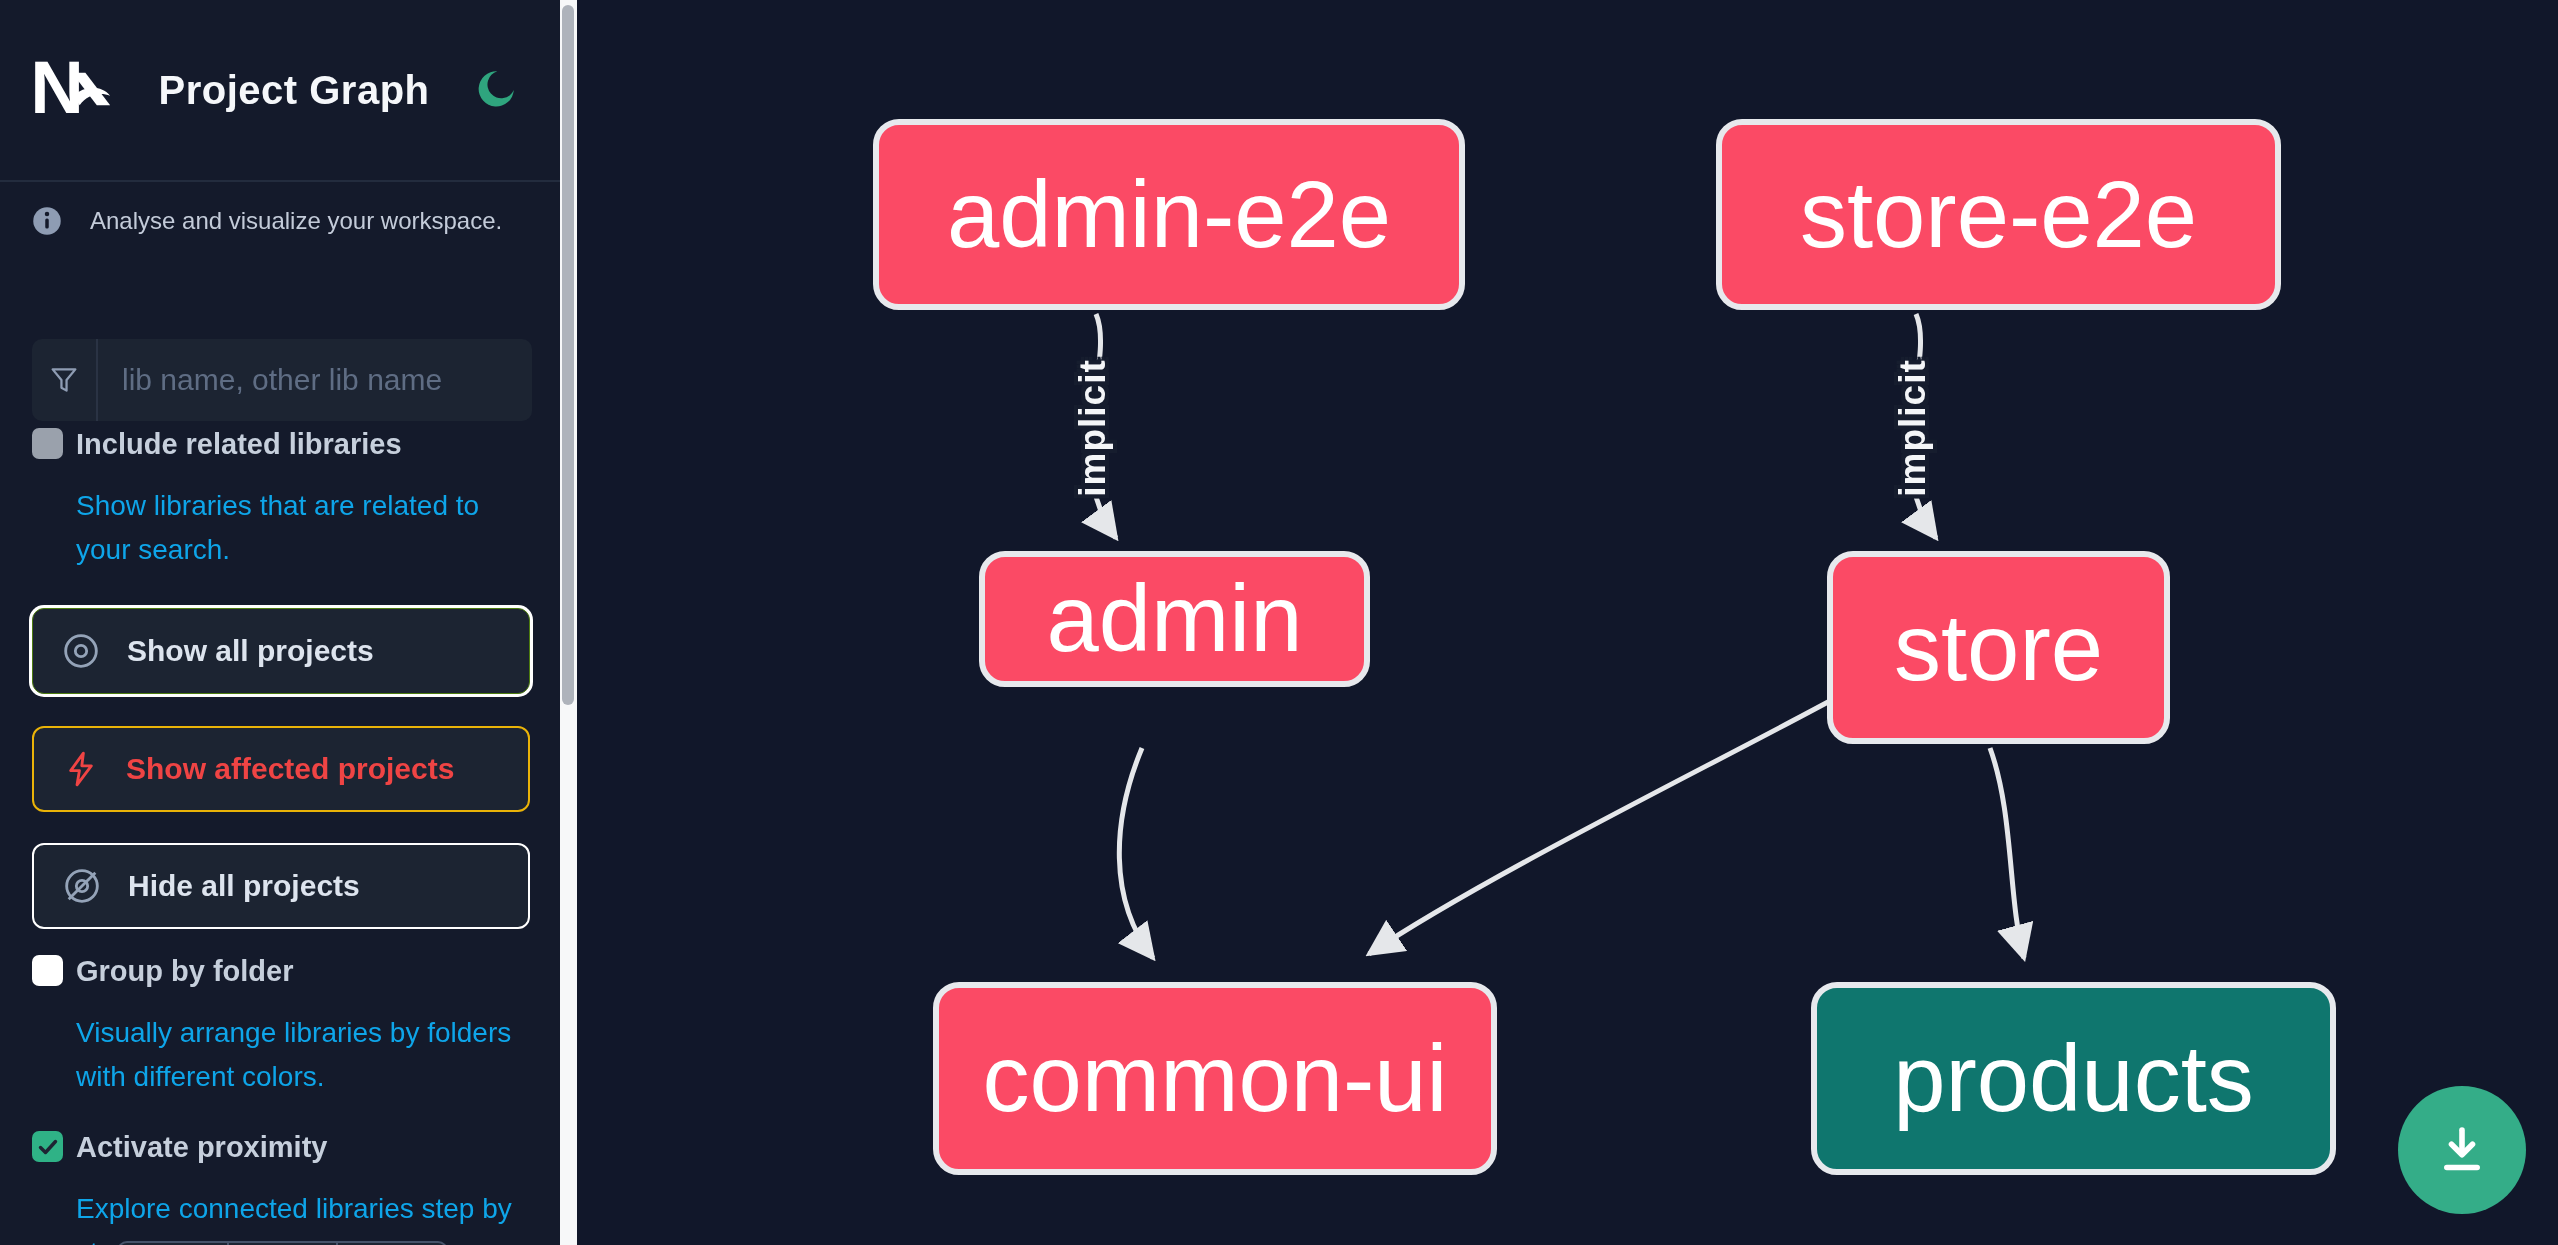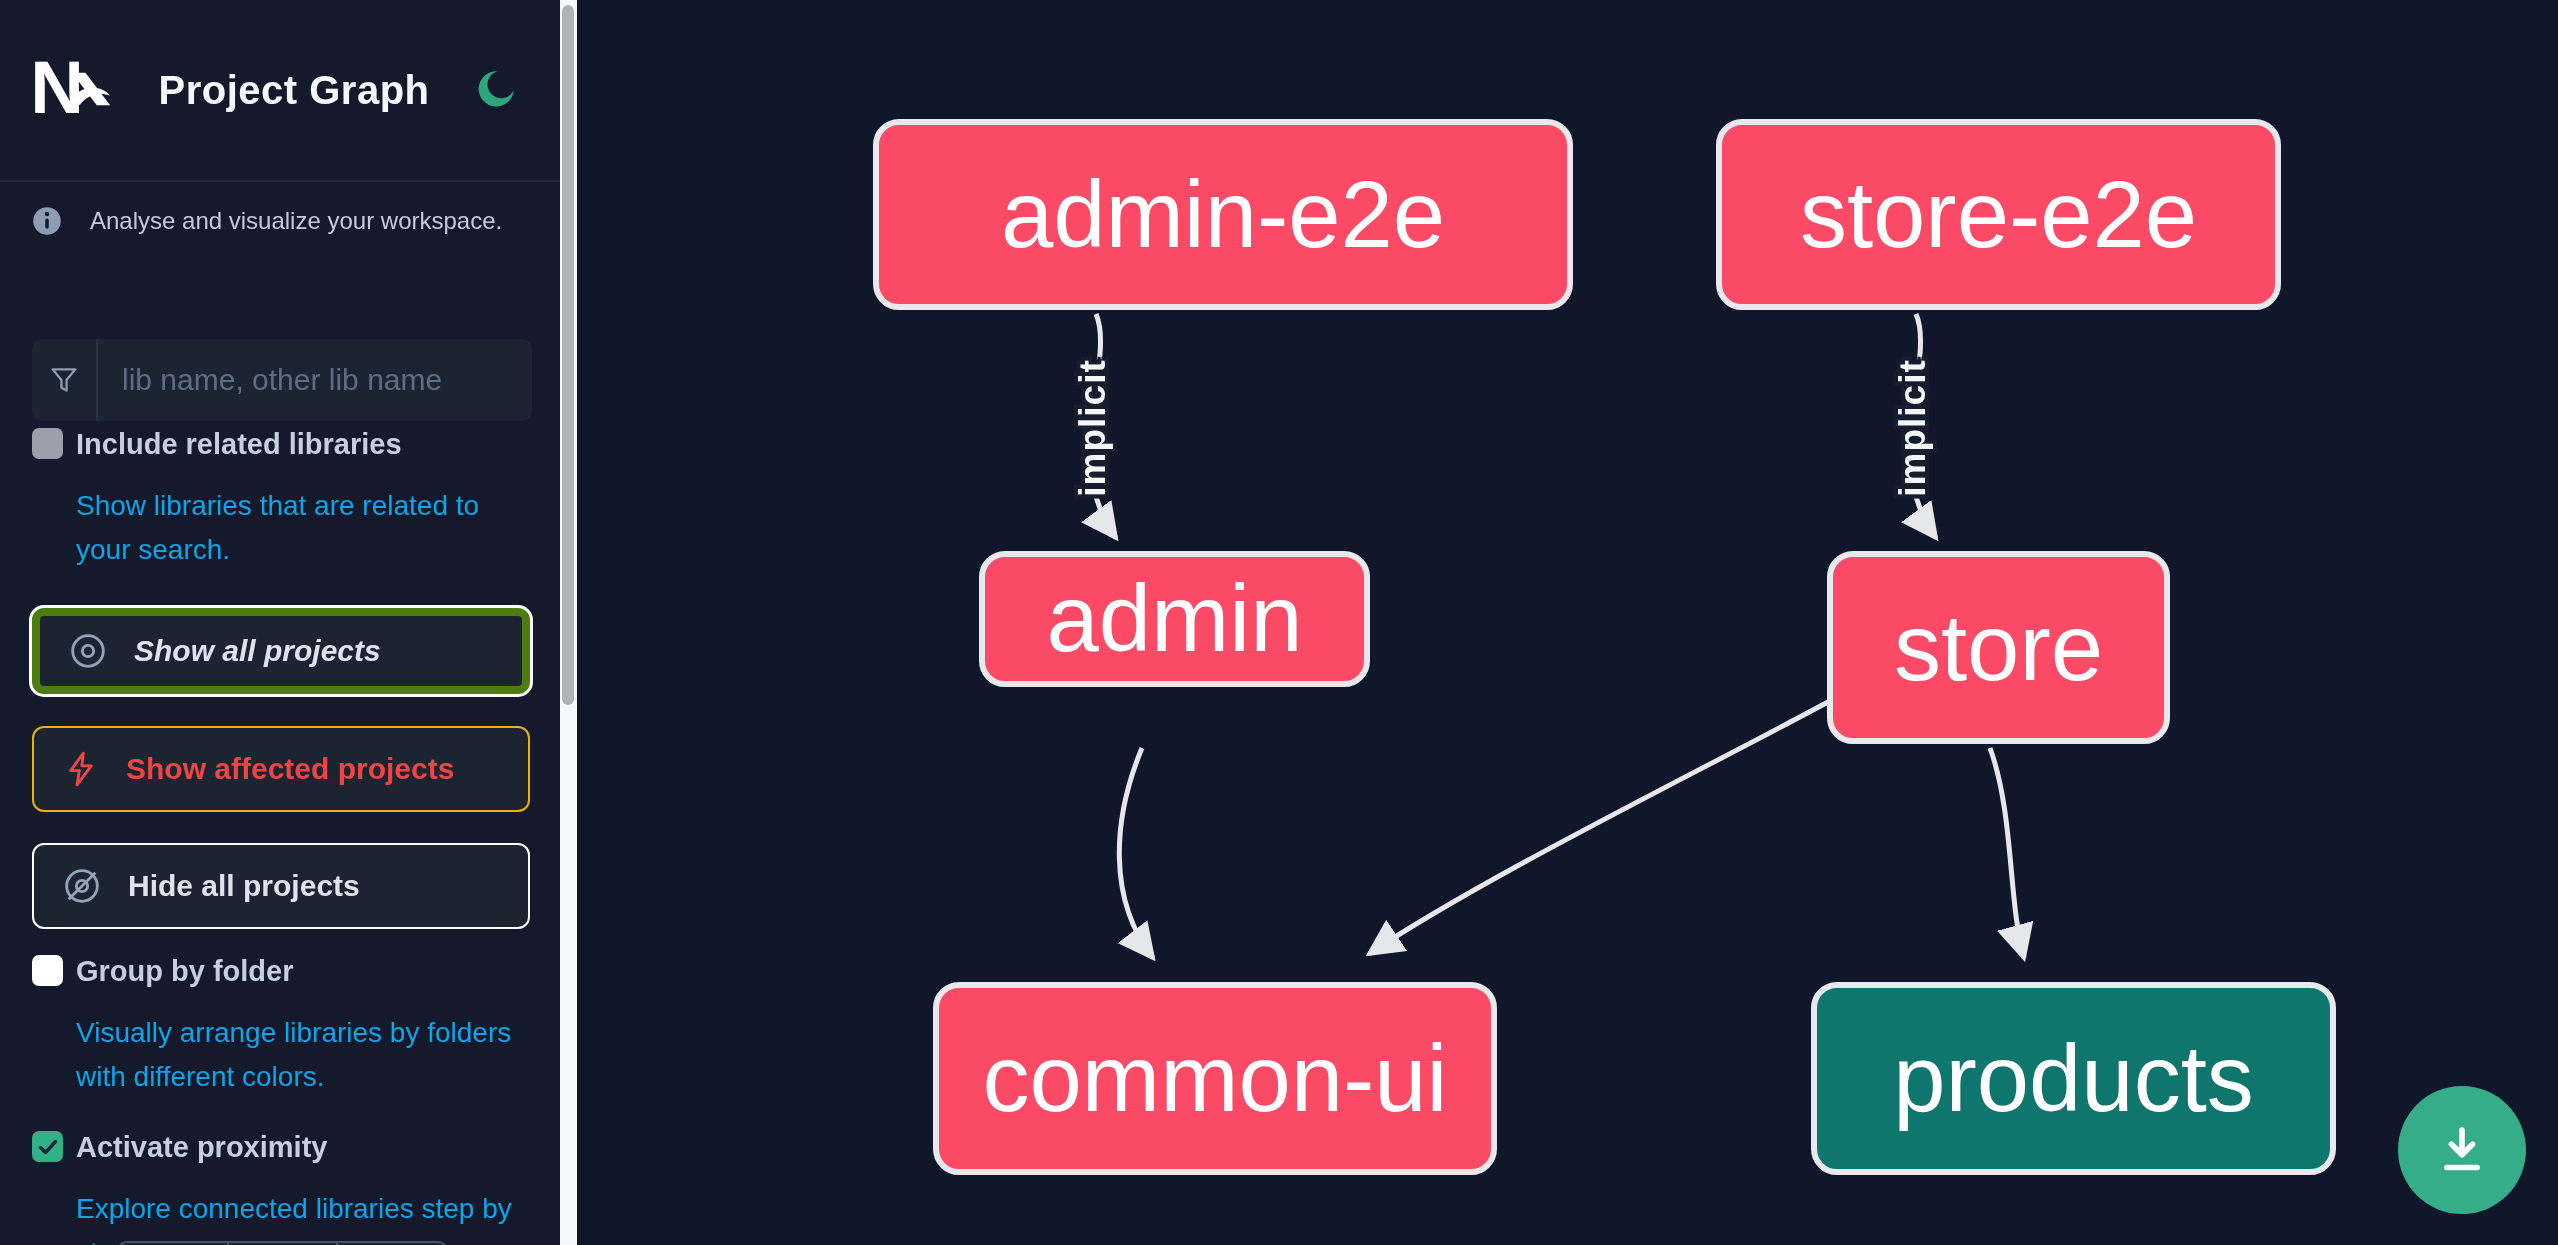--- a/index.html
+++ b/index.html
@@ -37,21 +37,21 @@
   .cb-white { background:#ffffff; }
   .cb-green { background:#2fb286; display:flex; align-items:center; justify-content:center; }
   .opt-label { display:block; margin-left:44px; font-size:29px; font-weight:700; color:#c6cfdc; line-height:38px; }
   .opt-desc  { display:block; margin-left:44px; margin-top:21px; font-size:28px; color:#0ea5e9;
                line-height:44px; max-width:440px; }
 
   .sb-btn { position:absolute; left:32px; width:498px; height:86px; border-radius:12px;
             background:#1c2432; display:flex; align-items:center; gap:26px; padding:0 28px;
             font-size:30px; font-weight:700; color:#dde4ee; cursor:pointer;
             font-family:"Liberation Sans", sans-serif; }
-  .btn-all { border:8px solid #4d7c0f; box-shadow:0 0 0 3px #ffffff;font-style:italic; }
+  .btn-all { border:1px solid #4d7c0f; box-shadow:0 0 0 3px #ffffff; }
   .btn-affected { border:2px solid #eab308; color:#ef4444; }
   .btn-hide { border:2px solid #ffffff; }
 
   .stepper { position:absolute; left:117px; top:1241px; width:331px; height:12px;
              border:2px solid #46536a; border-bottom:none; border-radius:10px 10px 0 0;
              display:flex; background:#1c2432; }
   .stepper div { flex:1; border-right:2px solid #46536a; }
   .stepper div:last-child { border-right:none; }
 
   
@@ -188,21 +188,21 @@
         <path d="M1339,314 C1359,360 1303,462 1359,538" marker-end="url(#arrow)"></path>
         <path d="M565,748 C535,820 531,900 576,958" marker-end="url(#arrow)"></path>
         <path d="M1251,702 C1121,772 905,878 792,954" marker-end="url(#arrow)"></path>
         <path d="M1413,748 C1437,814 1431,900 1447,958" marker-end="url(#arrow)"></path>
       </g>
     </svg>
 
     <span class="edge-label" style="left:516px; top:428px;">implicit</span>
     <span class="edge-label" style="left:1336px; top:428px;">implicit</span>
 
-    <div class="node node-pink" style="left:296px;  top:119px; width:700px; height:191px;">
+    <div class="node node-pink" style="left:296px;  top:119px; width:592px; height:191px;">
       <span>admin-e2e</span>
     </div>
     <div class="node node-pink" style="left:1139px; top:119px; width:565px; height:191px;">
       <span>store-e2e</span>
     </div>
     <div class="node node-pink" style="left:402px;  top:551px; width:391px; height:136px;">
       <span>admin</span>
     </div>
     <div class="node node-pink" style="left:1250px; top:551px; width:343px; height:193px;">
       <span>store</span>

